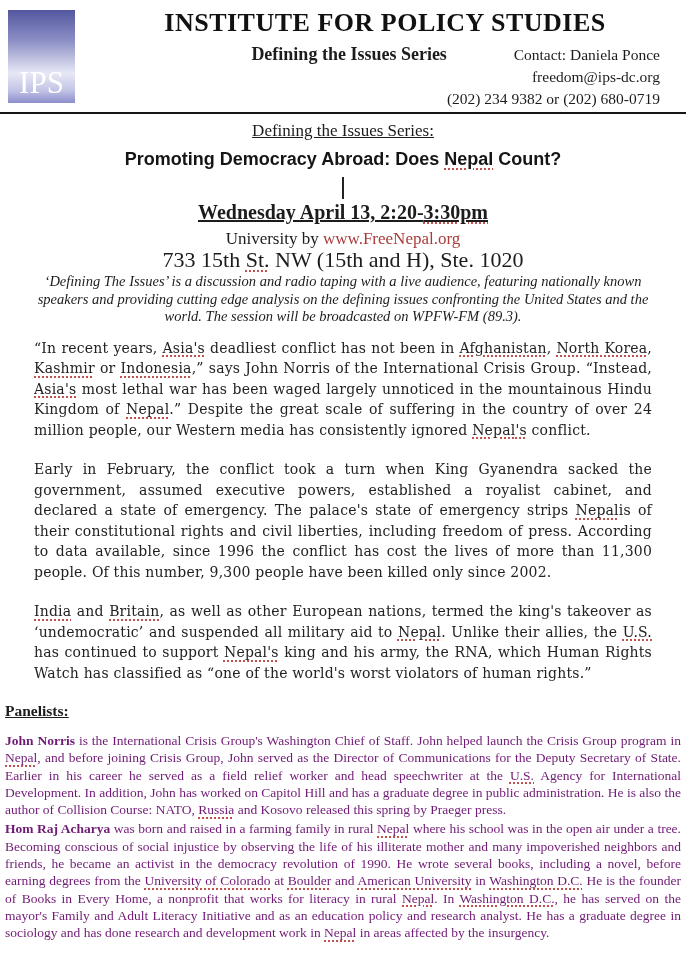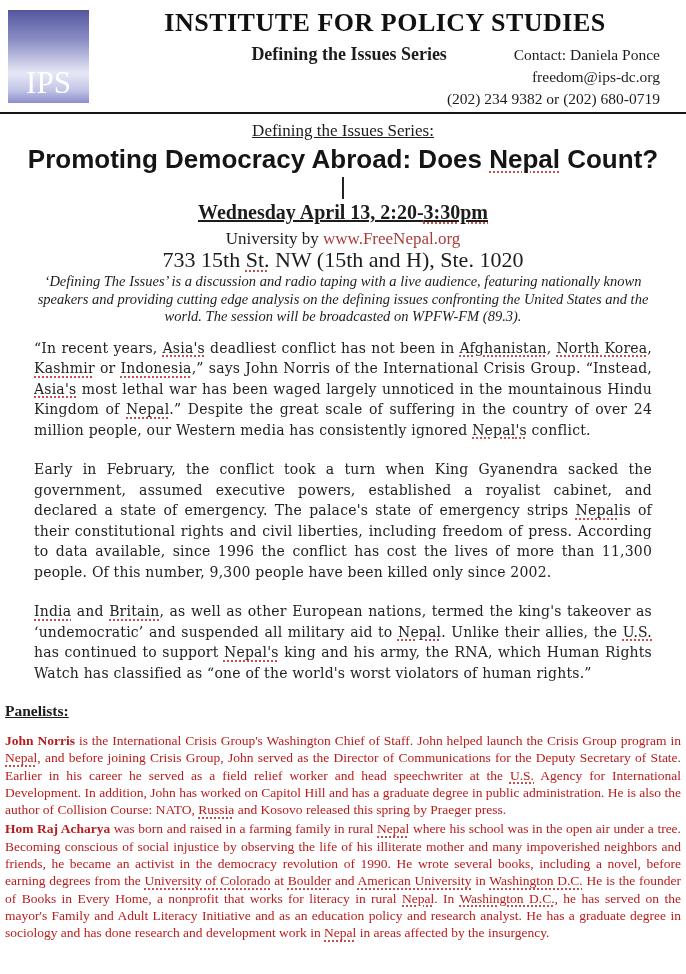--- a/index.html
+++ b/index.html
@@ -14,37 +14,37 @@
   html,body{margin:0;padding:0;background:#fff;}
   .page{
     position:relative;width:686px;height:974px;overflow:hidden;
     background:#fff;color:var(--ink);
     font-family:"Liberation Serif",serif;
   }
   
   header{position:relative;padding-top:8px;height:110px;}
   .rule{position:absolute;left:0;right:0;top:112px;height:2px;background:#161616;}
   .logo{
-    position:absolute;left:8px;top:10px;width:81px;height:93px;
+    position:absolute;left:8px;top:10px;width:67px;height:93px;
     background:linear-gradient(180deg,var(--logo-top) 0%,#8a8dc4 32%,var(--logo-mid) 68%,#c3c5e6 86%,var(--logo-bot) 100%);
     display:flex;align-items:flex-end;justify-content:center;
   }
   .logo span{color:#ffffff;font-family:"Liberation Serif",serif;font-size:31px;line-height:1;padding-bottom:5px;}
   .org-name{
     margin:0 0 0 84px;text-align:center;
     font-size:26px;line-height:30px;font-weight:bold;letter-spacing:.5px;color:#111;
   }
   .header-row{display:flex;justify-content:flex-end;align-items:flex-start;margin:6px 26px 0 90px;}
   .series-label{font-size:18px;font-weight:bold;}
   .contact{text-align:right;font-size:15.5px;line-height:22px;}
   
   .series-line{margin-top:12px;text-align:center;font-size:17px;line-height:18px;text-decoration:underline;}
   .event-title{
     margin:3px 0 0;text-align:center;white-space:nowrap;
-    font-family:"Liberation Sans",sans-serif;font-weight:bold;font-size:26px;line-height:32px;color:#151515;
+    font-family:"Liberation Sans",sans-serif;font-weight:bold;font-size:18px;line-height:32px;color:#151515;
   }
   .vbar{width:2px;height:22px;background:#222;margin:2px auto 0;}
   .datetime{margin-top:2px;text-align:center;font-size:20px;line-height:23px;font-weight:bold;text-decoration:underline;}
   .sponsor{margin-top:4px;text-align:center;font-size:17px;line-height:21px;}
   .sponsor a{color:var(--link);text-decoration:none;cursor:pointer;}
   .address{text-align:center;font-size:22px;line-height:21px;}
   .description{
     margin:3px 20px 0;text-align:center;font-style:italic;
     font-size:14.5px;line-height:17.5px;
   }
@@ -52,21 +52,21 @@
   .paragraphs{margin:12px 34px 0;}
   .paragraphs p{
     margin:0 0 19px;text-align:justify;
     font-family:"DejaVu Serif",serif;font-size:14px;line-height:20.5px;letter-spacing:.2px;color:#222;
   }
   
   .panelists{margin:0 5px;}
   .panelists-heading{font-weight:bold;font-size:15.5px;line-height:18px;text-decoration:underline;}
   .bio{
     margin:12px 0 0;text-align:justify;
-    font-size:13.5px;line-height:17.3px;color:#b91c1c;
+    font-size:13.5px;line-height:17.3px;color:#701a75;
   }
   .bio + .bio{margin-top:2px;}
   .bio-name{font-weight:bold;}
   
   .sq{
     text-decoration-line:underline;
     text-decoration-style:dotted;
     text-decoration-color:var(--squiggle);
     text-decoration-thickness:2px;
     text-underline-offset:3px;

